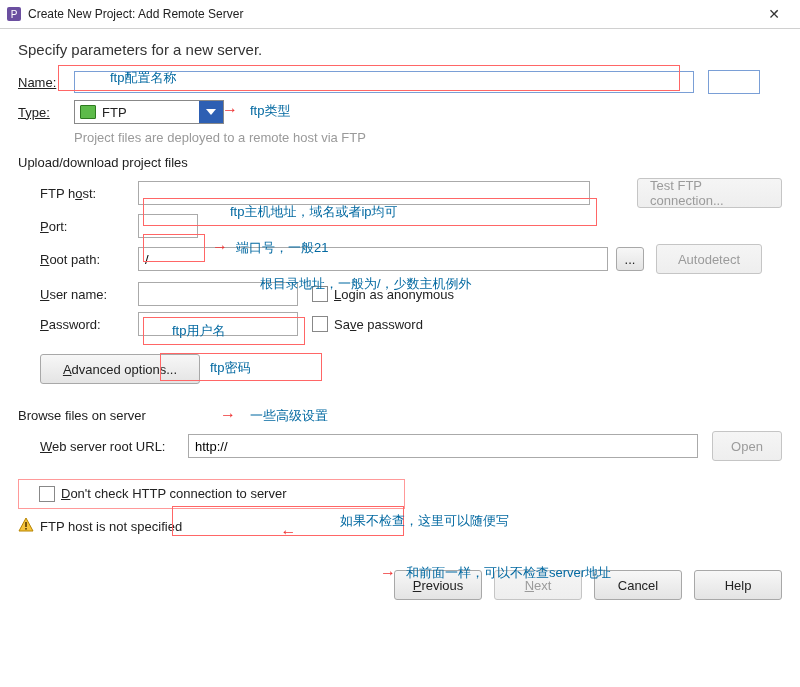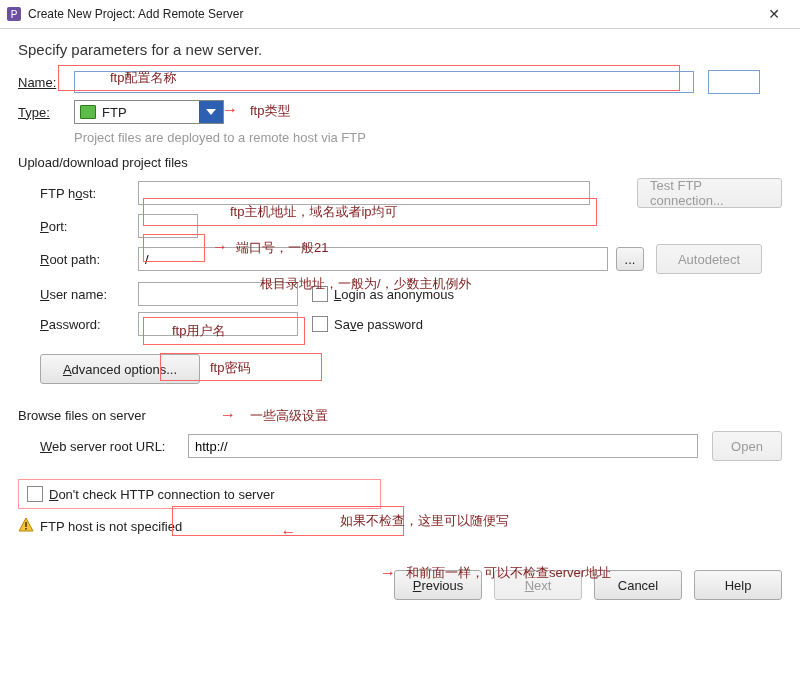--- a/index.html
+++ b/index.html
@@ -114,38 +114,38 @@
 
 .adv-row{padding-left:22px;margin-top:18px;margin-bottom:24px}
 .btn-adv{width:160px}
 
 .web-row{margin-top:6px}
 .lbl-web{width:170px;padding-left:22px;box-sizing:border-box}
 .btn-open{width:70px;margin-left:auto}
 
 .dont-check{
   border:1px solid #f99;
-  display:flex;align-items:center;
-  padding:6px 8px;
+  display:flex;
+  padding:6px 20px;
   margin:18px 0 8px 0;
   width:345px;
 }
 
 .warn-row{display:flex;align-items:center;margin:4px 0 26px 0}
 .warn-row .warn-icon{margin-right:6px}
 
 
 .footer{
   display:flex;justify-content:flex-end;gap:12px;
   padding-top:8px;padding-bottom:6px;
 }
 .footer .btn{width:88px}
 
 
-.ann{position:absolute;color:#7f1d1d;font-size:13px;pointer-events:none}
+.ann{position:absolute;color:#0369a1;font-size:13px;pointer-events:none}
 .ann-box{position:absolute;border:1px solid #f66;pointer-events:none}
 .arrow-red{color:#e33;font-size:16px;position:absolute;pointer-events:none}
 
 
 .dlg{position:relative}
 </style>
 </head>
 <body>
 
 <div class="titlebar">

